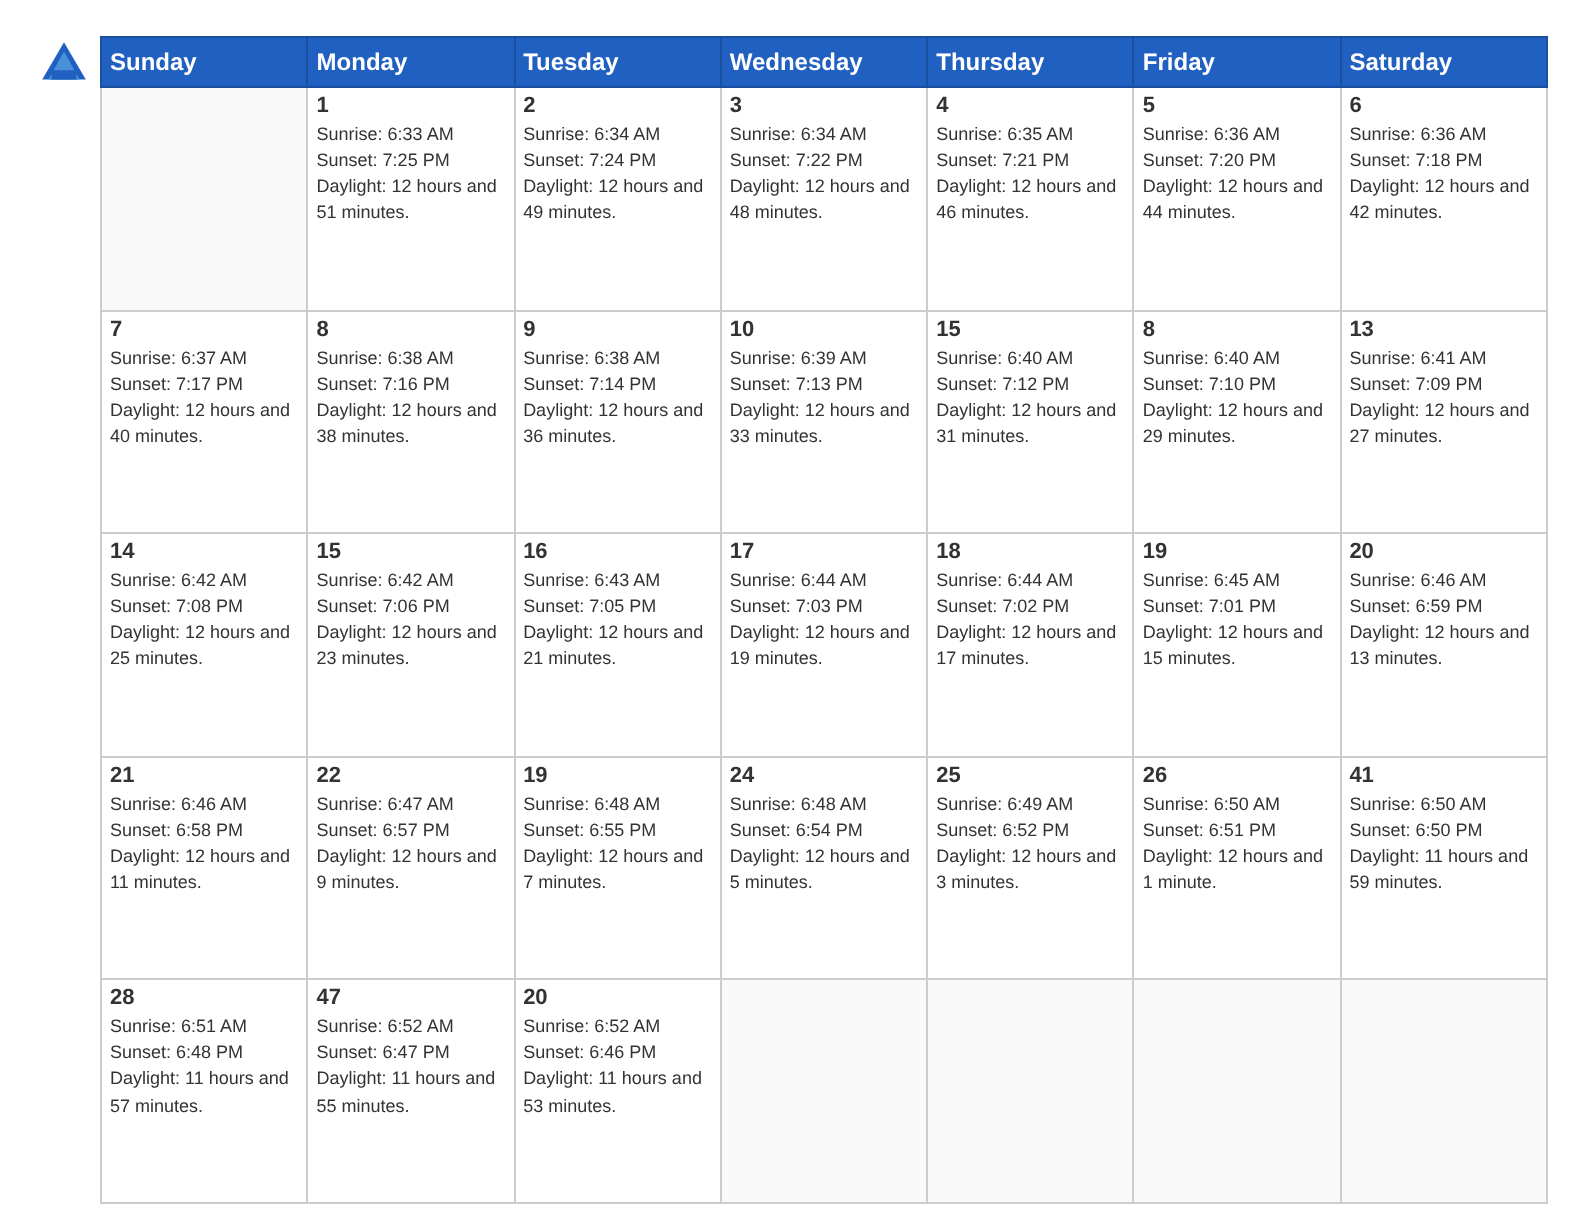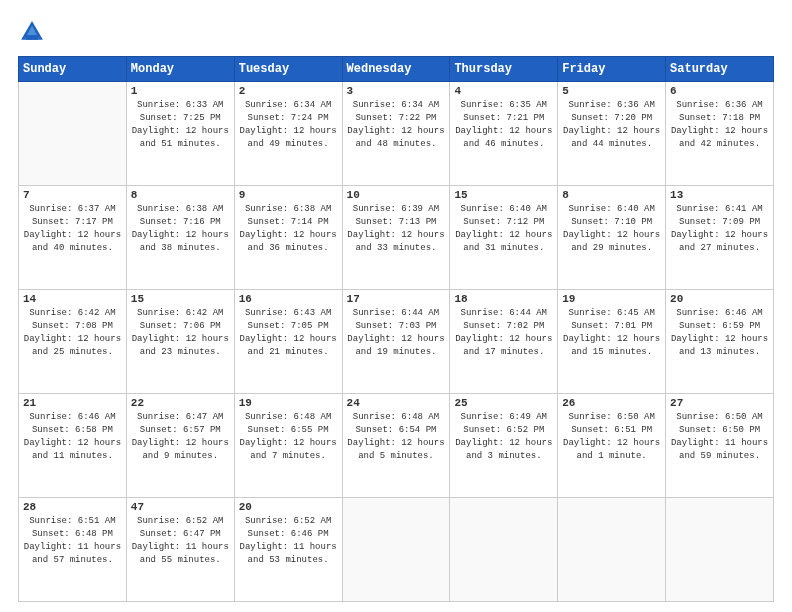--- a/index.html
+++ b/index.html
@@ -8,22 +8,21 @@
       background: #fff;
       width: 792px;
       height: 612px;
       overflow: hidden;
     }
     .page {
       width: 792px;
       height: 612px;
       padding: 18px 18px 10px 18px;
       display: flex;
-      flex-direction: column;
-      font-family: Liberation Mono, monospace;
+      flex-direction: row;
     }
     .header {
       display: flex;
       justify-content: space-between;
       align-items: flex-start;
       margin-bottom: 10px;
     }
     .logo {
       display: flex;
       align-items: center;
@@ -83,21 +82,20 @@
     .day-number {
       font-weight: bold;
       font-size: 11px;
       display: block;
       margin-bottom: 2px;
     }
     .day-info {
       line-height: 1.45;
       font-size: 9px;
       color: #333;
-      text-align: center;
     }
   </style>
 </head>
 <body>
 
 <div class="page">
   <div class="header">
     <div class="logo">
       <svg class="logo-icon" viewBox="0 0 36 36">
         <polygon points="18,4 32,28 4,28" fill="#2060c0"></polygon>
@@ -234,21 +232,21 @@
           </td>
           <td>
             <span class="day-number">25</span>
             <div class="day-info">Sunrise: 6:49 AM<br>Sunset: 6:52 PM<br>Daylight: 12 hours and 3 minutes.</div>
           </td>
           <td>
             <span class="day-number">26</span>
             <div class="day-info">Sunrise: 6:50 AM<br>Sunset: 6:51 PM<br>Daylight: 12 hours and 1 minute.</div>
           </td>
           <td>
-            <span class="day-number">27</span>
+            <span class="day-number">41</span>
             <div class="day-info">Sunrise: 6:50 AM<br>Sunset: 6:50 PM<br>Daylight: 11 hours and 59 minutes.</div>
           </td>
         </tr>
         <tr>
           <td>
             <span class="day-number">28</span>
             <div class="day-info">Sunrise: 6:51 AM<br>Sunset: 6:48 PM<br>Daylight: 11 hours and 57 minutes.</div>
           </td>
           <td>
             <span class="day-number">47</span>

